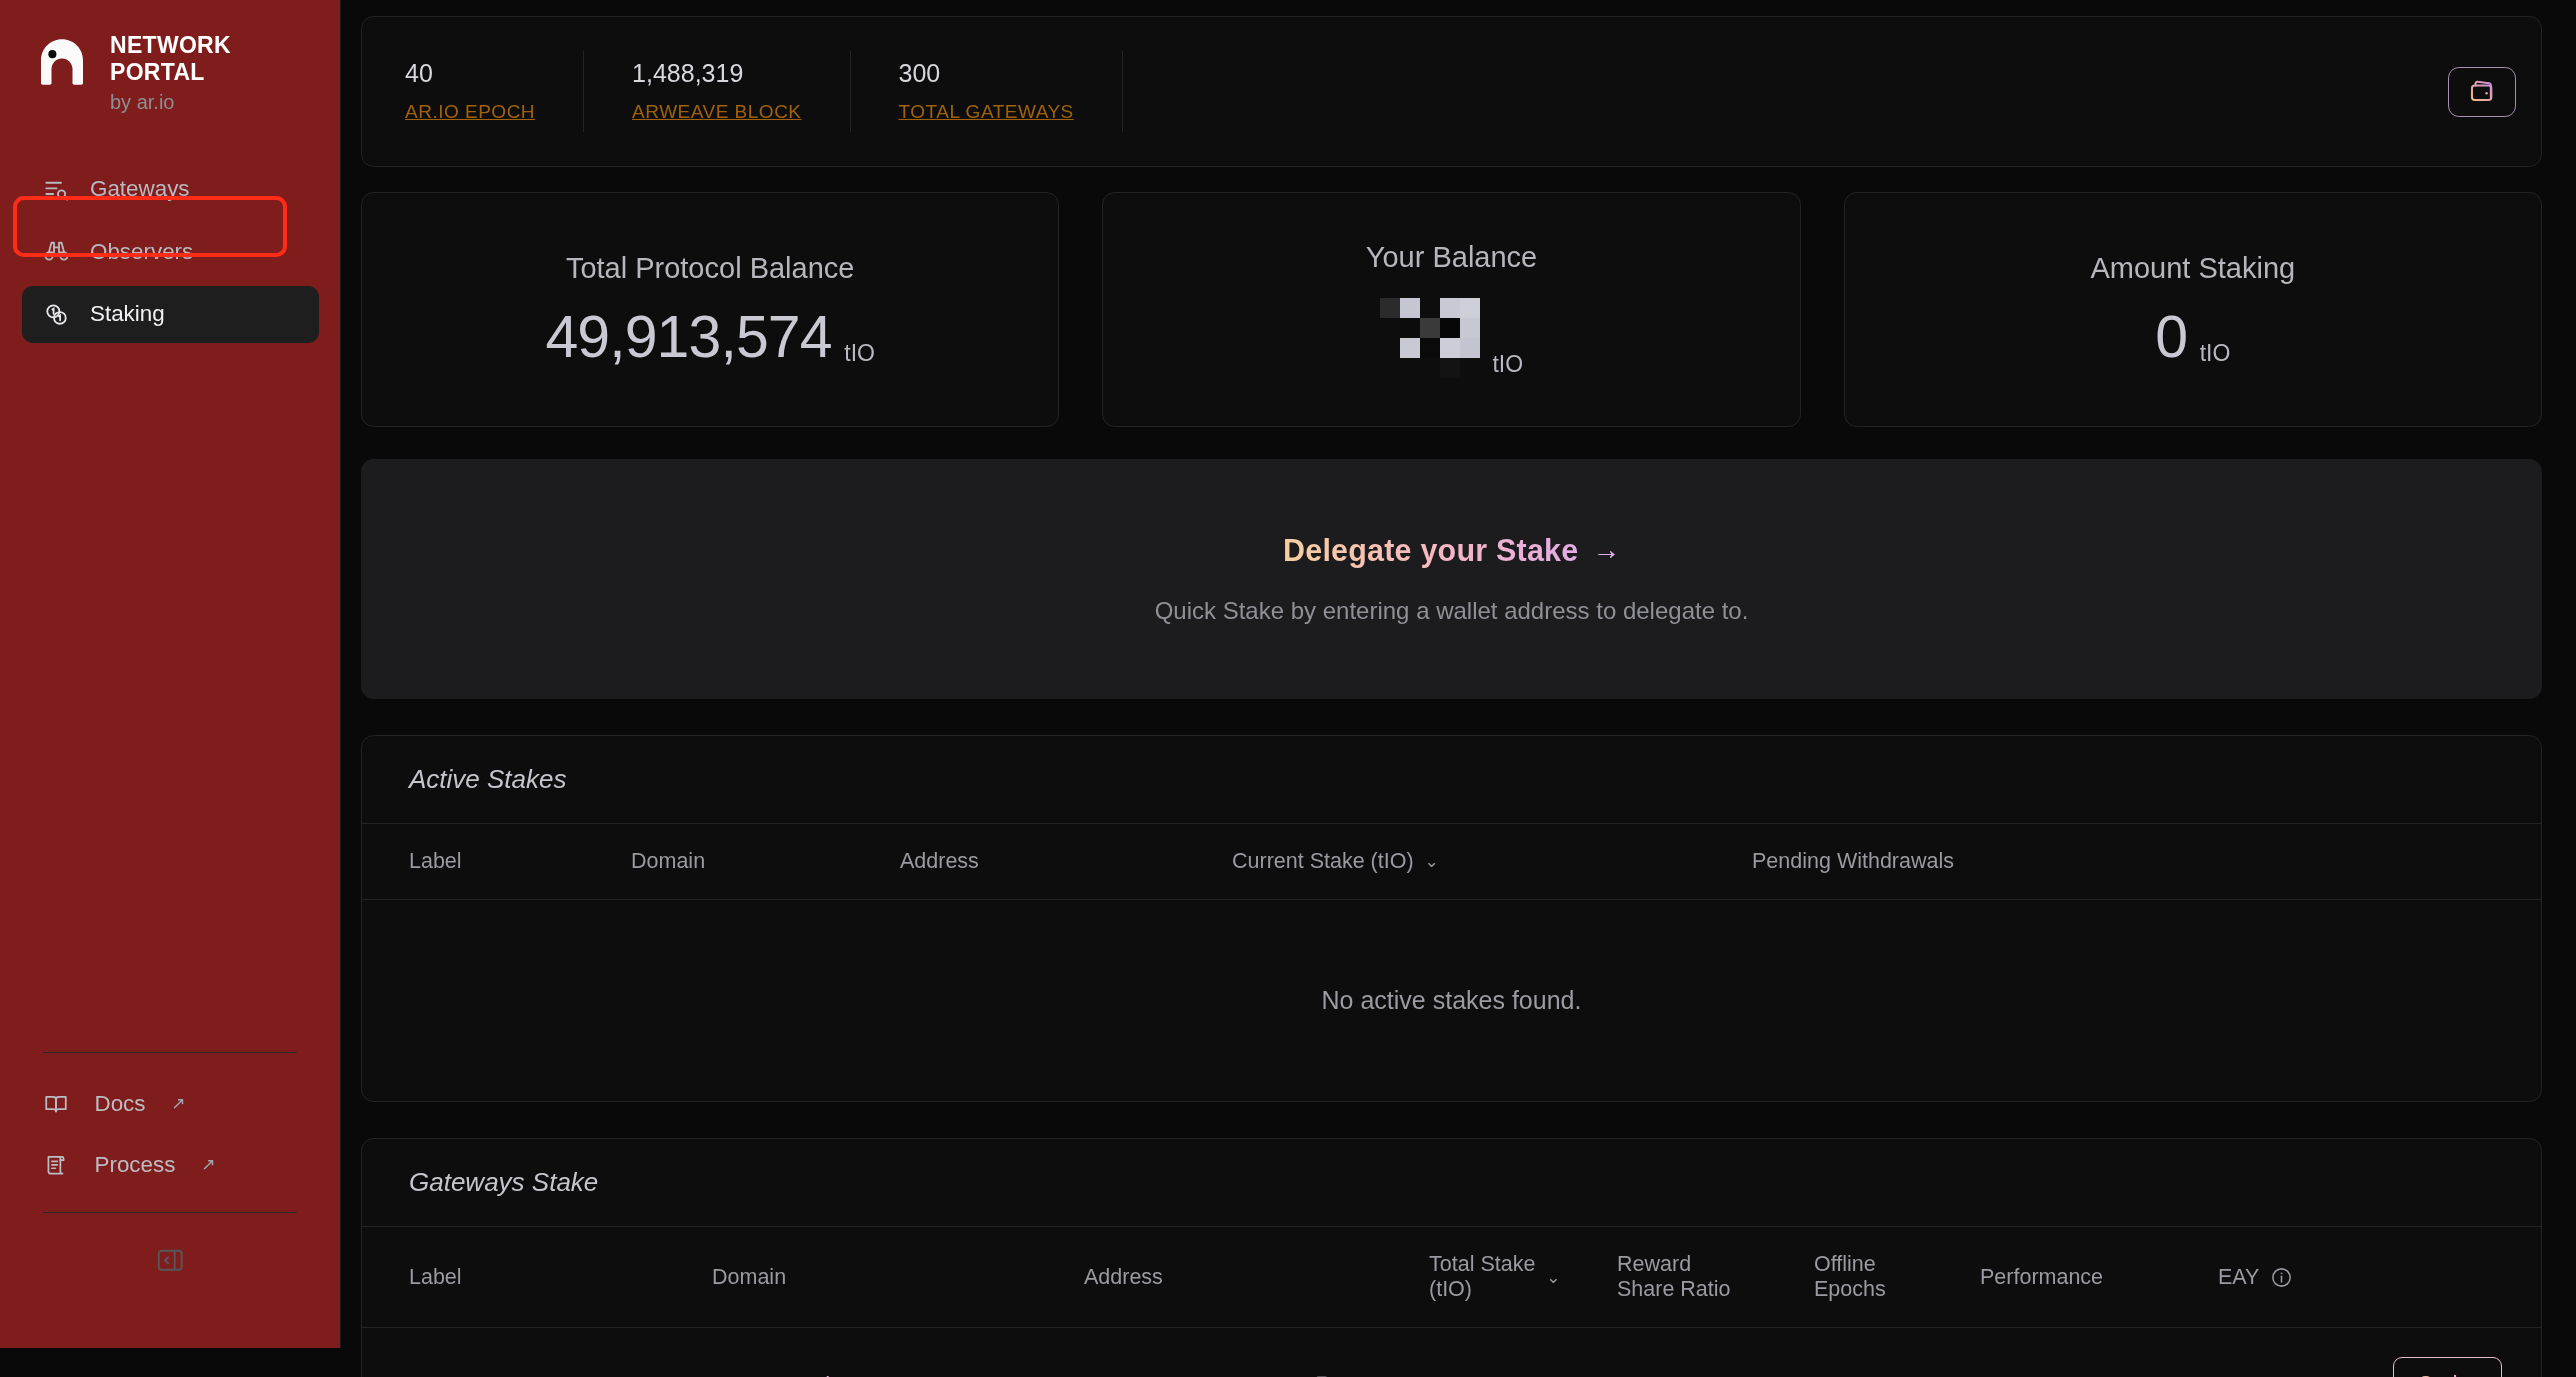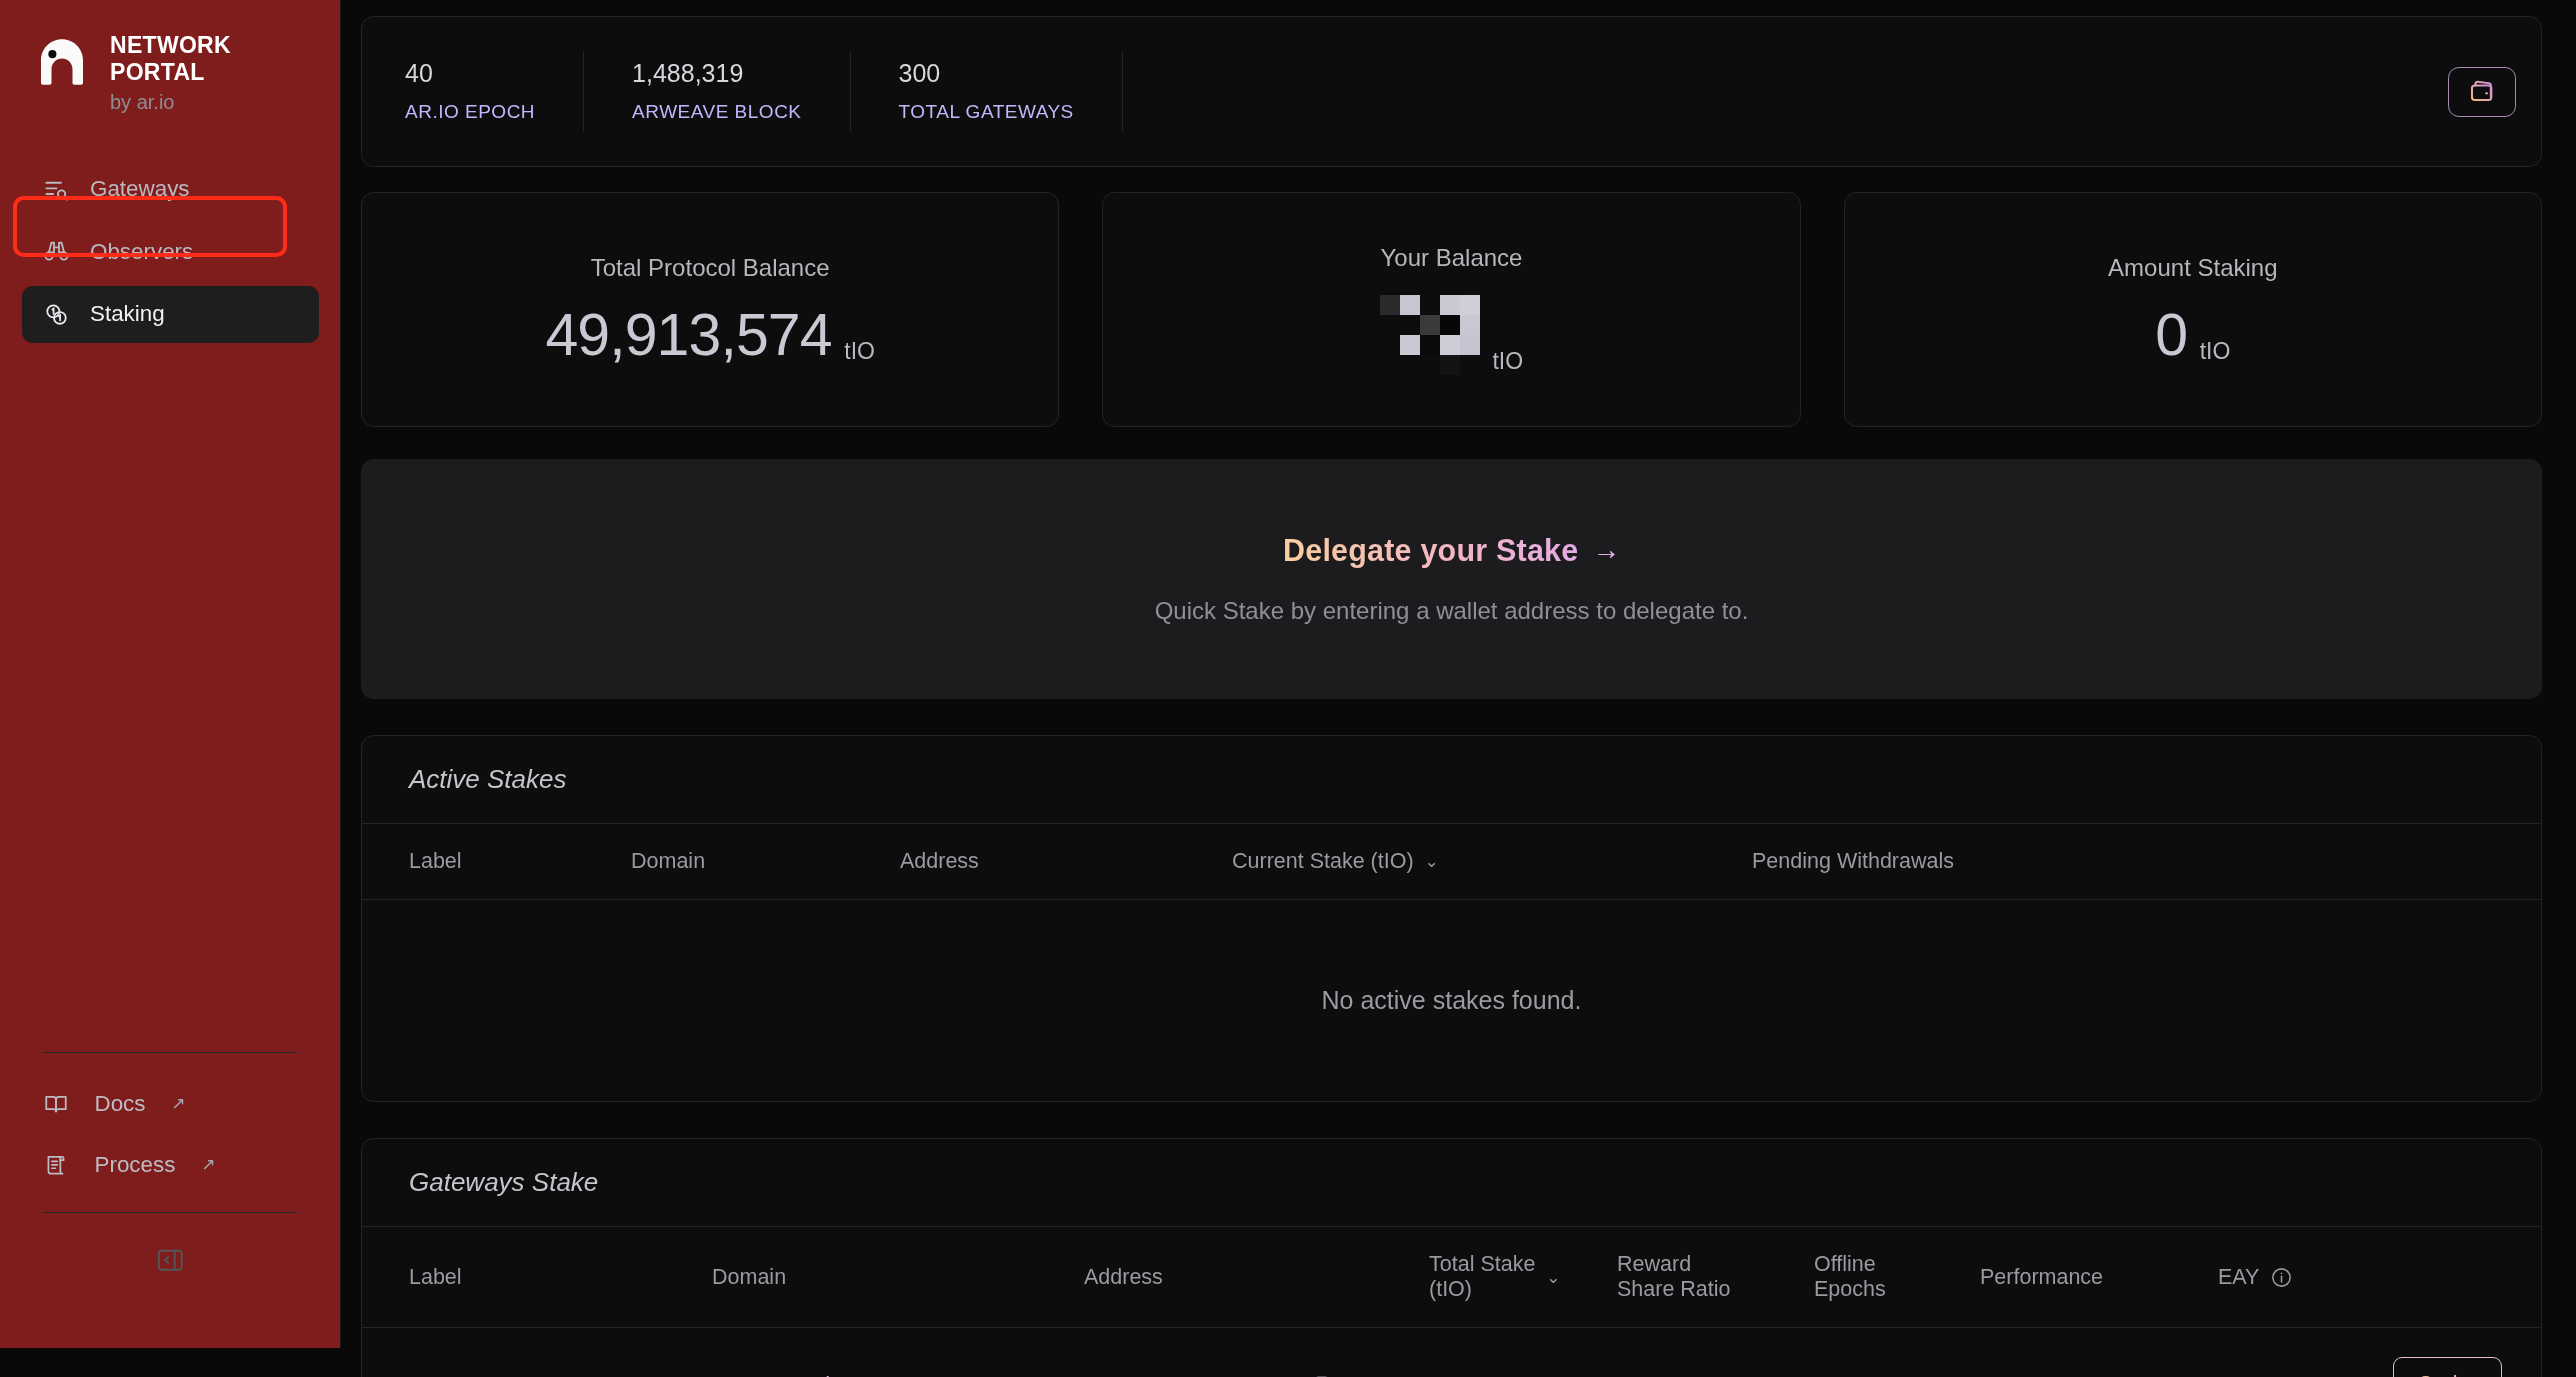--- a/index.html
+++ b/index.html
@@ -57,35 +57,35 @@
 
   .topbar {
     height: 151px; border: 0.9px solid #242424; border-radius: 12.6px;
     background: #0d0d0d; display: flex; align-items: center;
     padding: 0 27px 0 0; position: relative;
   }
   .stats { display: flex; align-items: stretch; height: 81px; }
   .stat { padding: 0 48px; display: flex; flex-direction: column; justify-content: center; border-right: 0.9px solid #242424; }
   .stat:first-child { padding-left: 43px; }
   .stat-val { font-size: 25px; color: #d7d7dd; line-height: 1.1; }
-  .stat-lbl { font-size: 19px; color: #c4b5fd; margin-top: 12.6px; letter-spacing: 0.5px; }
+  .stat-lbl { font-size: 19px; color: #a16207; margin-top: 12.6px; letter-spacing: 0.5px; text-decoration: underline; }
   .wallet-btn {
     position: absolute; right: 25px; top: 50%; transform: translateY(-50%);
     width: 68px; height: 50px; border-radius: 10.8px;
     border: 1.3px solid #a88fb2; background: #0d0d0d;
     display: flex; align-items: center; justify-content: center;
   }
 
   .cards { display: flex; gap: 43px; margin-top: 25px; }
   .card {
     flex: 1 1 0; height: 235px; border: 0.9px solid #242424; border-radius: 12.6px;
     background: #0d0d0d; display: flex; flex-direction: column;
     align-items: center; justify-content: center; gap: 12.6px;
   }
-  .card-title { font-size: 24px; color: #b6b6bd; font-weight: 400; }
+  .card-title { font-size: 29px; color: #b6b6bd; font-weight: 400; }
   .card-val-row { display: flex; align-items: flex-end; gap: 12.6px; margin-top: 10.8px; }
   .card-val { font-size: 59px; font-weight: 400; color: #c9c9d4; line-height: 1; letter-spacing: -0.9px; }
   .card-unit { font-size: 23px; color: #b8b8c0; margin-top: 5.4px; }
   .skeleton { display: grid; grid-template-columns: repeat(5,20px); grid-template-rows: repeat(4,20px); }
   .skeleton i { display: block; }
 
   .banner {
     margin-top: 32px; height: 240px; border-radius: 12.6px;
     background: #1c1c1e;
     display: flex; flex-direction: column; align-items: center; justify-content: center; gap: 29px;

